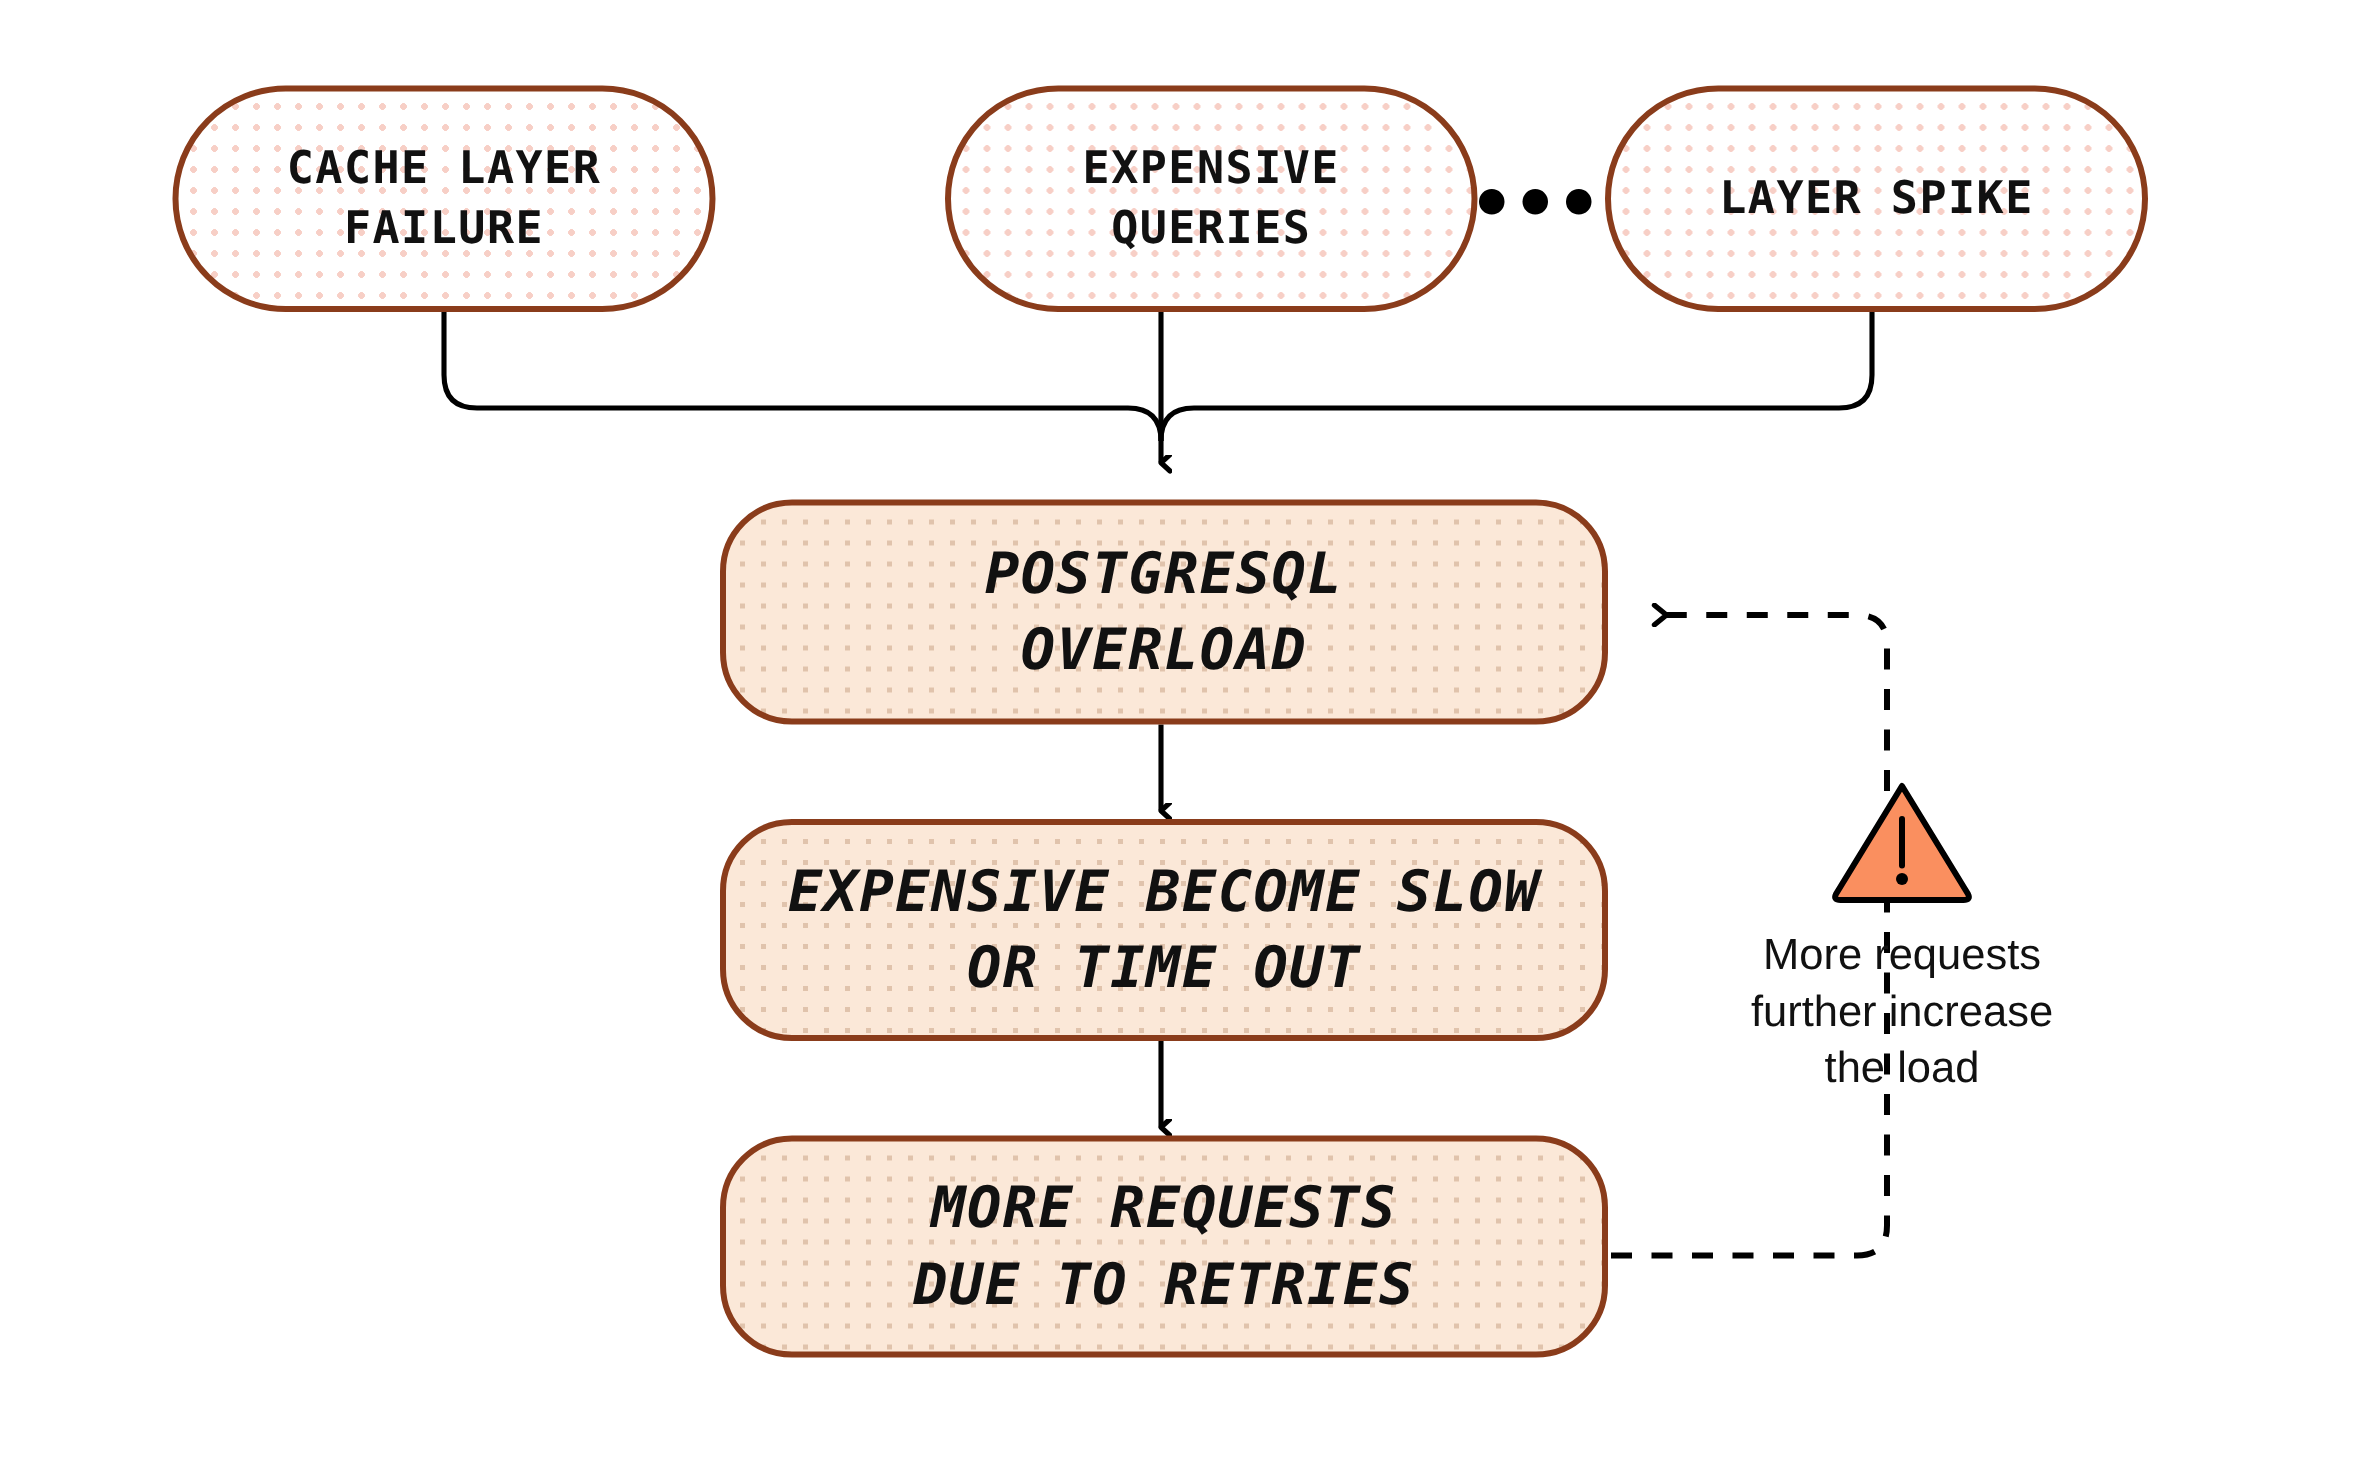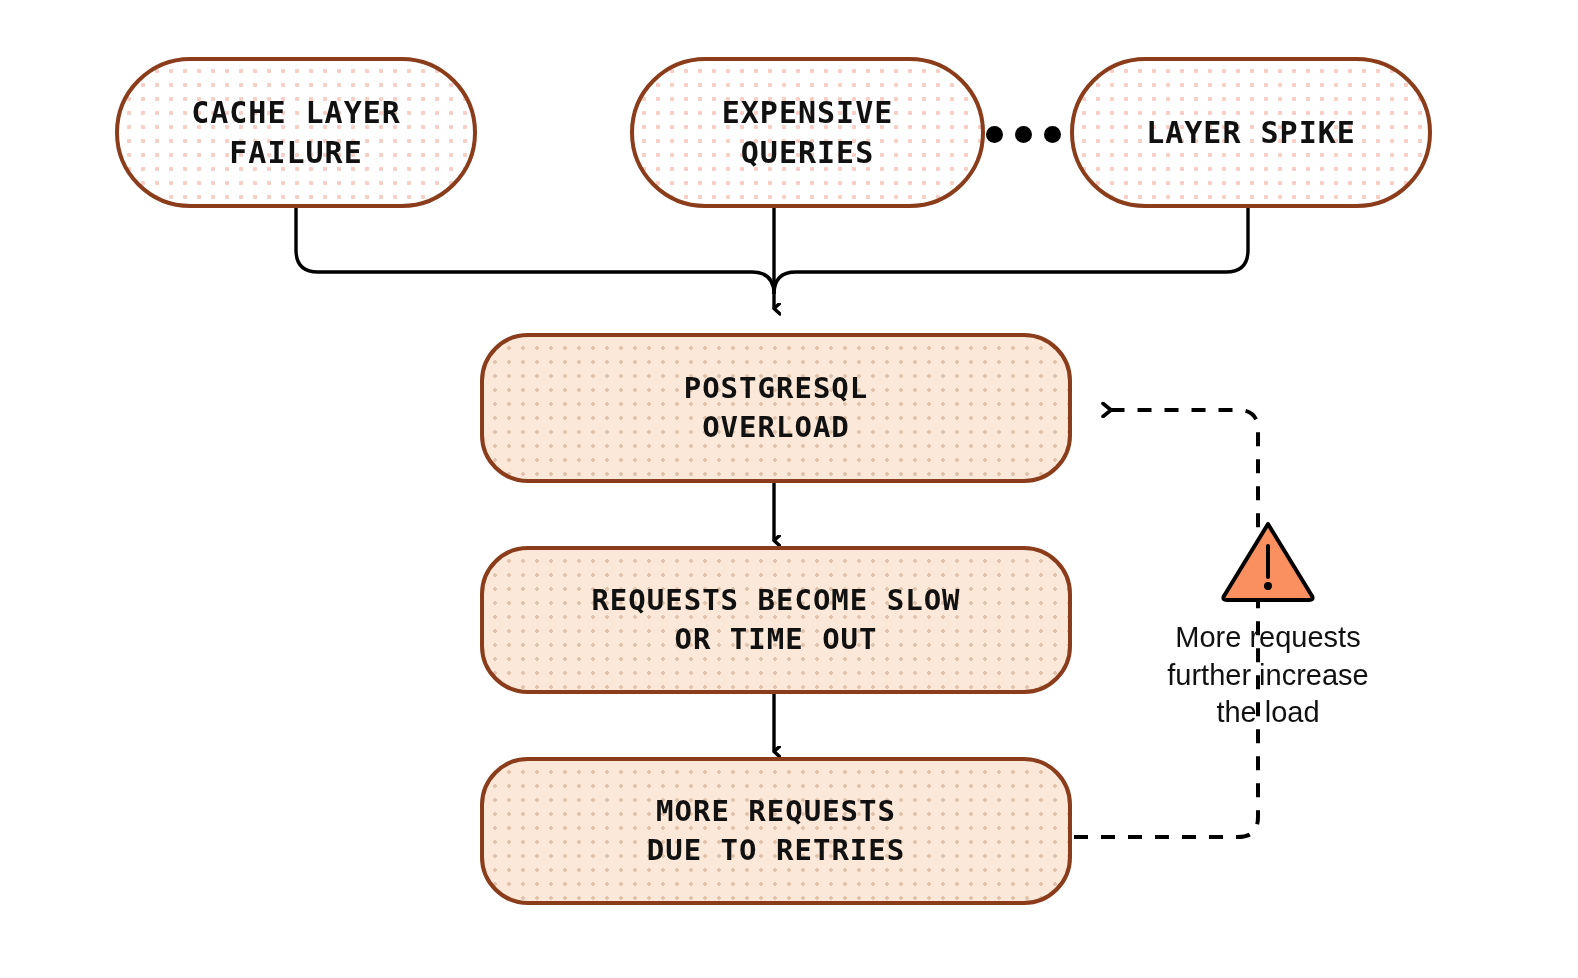--- a/index.html
+++ b/index.html
@@ -34,22 +34,23 @@
     border-radius:999px;
     font-size:30px;
     font-weight:700;
   }
   .node.effect{
     background-color:#fbe8d8;
     background-image:radial-gradient(#e0c3ac 1.9px, transparent 2.0px);
     background-size:14px 14px;
     background-position:4px 4px;
     border-radius:48px;
-    font-size:29px;
+    font-size:38px;
     font-weight:700;
+    font-style:italic;
   }
 
   
   #wires{position:absolute;left:0;top:0;width:1578px;height:978px;pointer-events:none;}
 
   
   .ellipsis{
     position:absolute;
     display:flex;
     gap:12px;
@@ -117,21 +118,21 @@
     <i></i>
       <i></i>
       <i></i>
   </div>
 
   <div class="node cause" style="left:1070px;top:57px;width:362px;height:151px;">LAYER SPIKE</div>
 
   <div class="node effect" style="left:480px;top:333px;width:592px;height:150px;">POSTGRESQL
 OVERLOAD</div>
 
-  <div class="node effect" style="left:480px;top:546px;width:592px;height:148px;">REQUESTS BECOME SLOW
+  <div class="node effect" style="left:480px;top:546px;width:592px;height:148px;">EXPENSIVE BECOME SLOW
 OR TIME OUT</div>
 
   <div class="node effect" style="left:480px;top:757px;width:592px;height:148px;">MORE REQUESTS
 DUE TO RETRIES</div>
 
   <div class="warn-wrap">
     <svg width="96" height="84" viewBox="0 0 96 84">
       <path d="M 48 5 L 92 77 Q 94 81 89 81 L 7 81 Q 2 81 4 77 Z" fill="#fa8f5f" stroke="#000000" stroke-width="4" stroke-linejoin="round"></path>
       <line x1="48" y1="27" x2="48" y2="58" stroke="#000000" stroke-width="4" stroke-linecap="round"></line>
       <circle cx="48" cy="67" r="4" fill="#000000"></circle>

